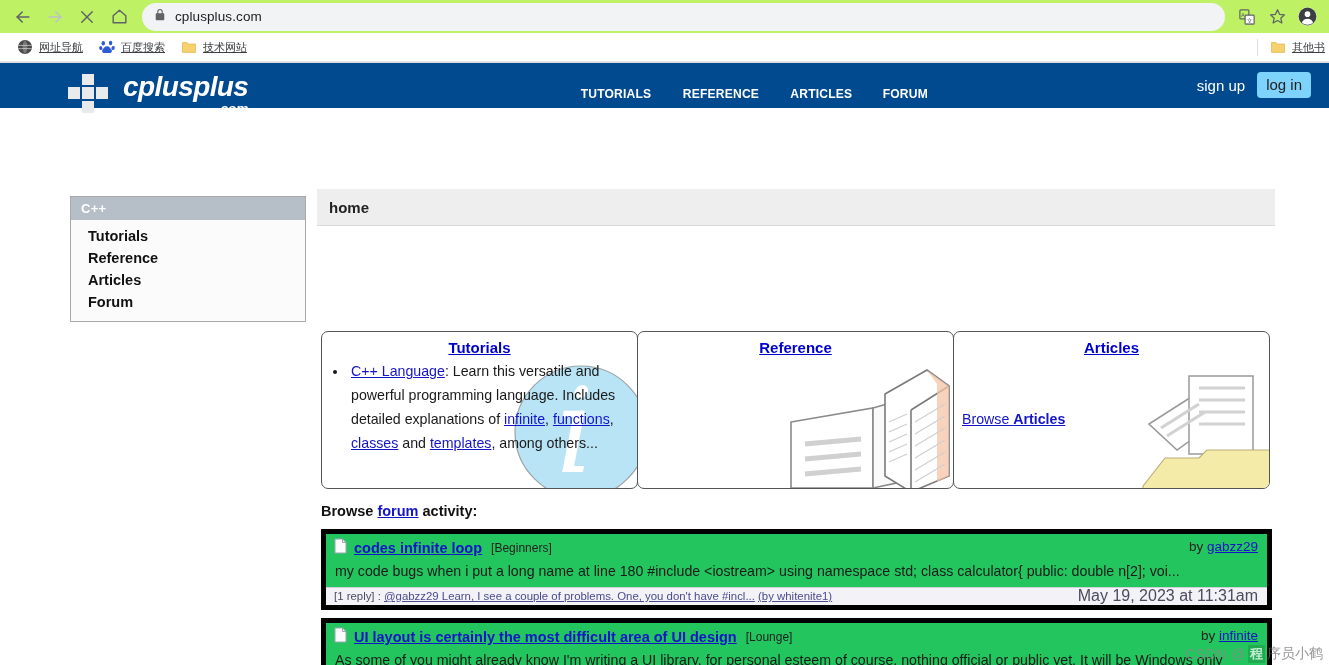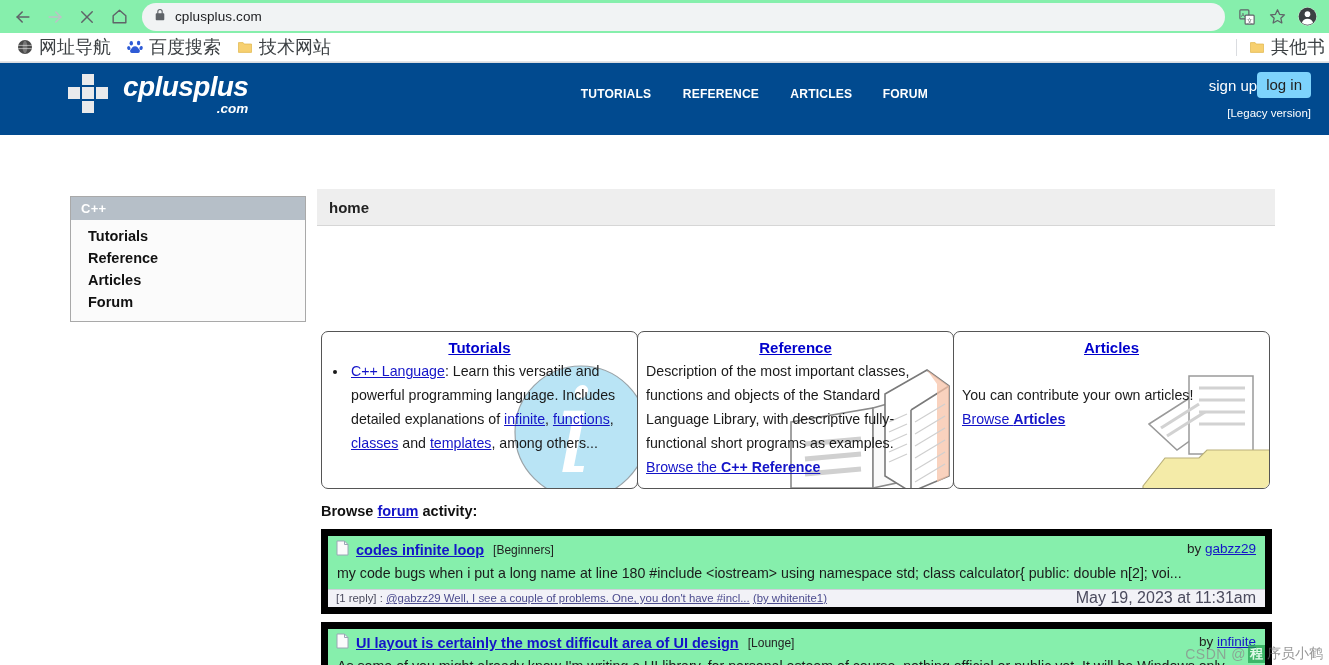--- a/index.html
+++ b/index.html
@@ -7,21 +7,21 @@
     margin: 0; padding: 0;
     width: 1329px; height: 665px;
     overflow: hidden;
     background: #fff;
     font-family: "Liberation Sans", sans-serif;
   }
 
   
   .browser-chrome {
     width: 1329px;
-    background: #86efac;
+    background: #bef264;
     border-bottom: 1px solid #dadce0;
   }
   .toolbar {
     height: 33px;
     display: flex;
     align-items: center;
     padding: 0 8px;
     gap: 2px;
   }
   .nav-btn {
@@ -68,22 +68,23 @@
     border-bottom: 1px solid #e4e6e8;
     position: relative;
   }
   .bk-item {
     display: flex; align-items: center; gap: 6px;
     padding: 3px 7px;
     border-radius: 4px;
     cursor: pointer;
   }
   .bk-label {
-    font-size: 18px;
+    font-size: 11px;
     color: #3c4043;
+    text-decoration: underline;
   }
   .bk-ico { width: 16px; height: 16px; display: block; flex: 0 0 auto; }
   .bk-right {
     position: absolute;
     right: 0px; top: 0; bottom: 0;
     display: flex; align-items: center; gap: 6px;
     padding-right: 4px;
   }
   .bk-sep {
     width: 1px; height: 17px; background: #dadce0; margin-right: 6px;
@@ -92,21 +93,21 @@
   
   .page {
     width: 1329px;
     height: 604px;
     background: #fff;
     position: relative;
     overflow: hidden;
   }
 
   .site-header {
-    height: 72px;
+    height: 45px;
     background: #00468c;
     background: #014a8f;
     position: relative;
   }
   .logo {
     position: absolute;
     left: 68px; top: 10px;
     display: flex; align-items: flex-end; gap: 9px;
   }
   .logo-mark { width: 46px; height: 44px; position: relative; }
@@ -151,21 +152,21 @@
     transform: scaleX(0.93);
     display: inline-block;
     cursor: pointer;
   }
 
   .account-area {
     position: absolute;
     right: 18px; top: 9px;
     text-align: right;
   }
-  .acct-row { display: flex; align-items: center; justify-content: flex-end; gap: 0; }
+  .acct-row { display: flex; align-items: center; justify-content: flex-end; gap: 12px; }
   .signup {
     color: #ffffff; font-size: 15px; text-decoration: none; cursor: pointer;
   }
   .login-btn {
     background: #7dd3fc;
     color: #222;
     font-size: 15px;
     border: none;
     border-radius: 4px;
     padding: 4px 9px 5px 9px;
@@ -278,22 +279,22 @@
     color: #111;
   }
   .activity-title a { color: #1414c8; text-decoration: underline; cursor: pointer; }
 
   .posts {
     position: absolute;
     left: 321px; top: 466px;
     width: 951px;
   }
   .post {
-    border: 7px solid #000000;
-    background: #86efac;
+    border: 5px solid #000000;
+    background: #22c55e;
     margin-bottom: 8px;
   }
   .post-head {
     display: flex; align-items: center;
     padding: 4px 8px 2px 8px;
     position: relative;
   }
   .doc-icon { flex: 0 0 auto; margin-right: 7px; }
   .post-title {
     font-size: 14.5px;
@@ -547,24 +548,20 @@
           <line x1="108" y1="98" x2="126" y2="90"></line>
           <line x1="134" y1="58" x2="164" y2="40"></line>
             <line x1="134" y1="70" x2="164" y2="52"></line>
           <line x1="134" y1="82" x2="164" y2="64"></line>
             <line x1="134" y1="94" x2="164" y2="76"></line>
           <line x1="134" y1="106" x2="164" y2="88"></line>
             <line x1="134" y1="118" x2="164" y2="100"></line>
         </g>
       </svg>
       <div class="panel-title">Reference</div>
-      <div class="panel-body">
-        <span>Description of the most important classes, functions and objects of the Standard Language Library, with descriptive fully-functional short programs as examples.</span><br>
-        <a><span>Browse the </span><span class="b">C++ Reference</span></a>
-      </div>
     </div>
 
     <div class="panel">
       <svg class="wm" style="right:-4px; top:26px;" width="170" height="135" viewBox="0 0 170 135">
         <g stroke="#9a9a9a" stroke-width="1.5" fill="#ffffff">
           <path d="M46 66 L96 34 L124 56 L74 92 Z"></path>
           <path d="M86 18 L150 18 L150 96 L86 96 Z"></path>
         </g>
         <g stroke="#d2d2d2" stroke-width="3.2">
           <line x1="96" y1="30" x2="142" y2="30"></line>
@@ -572,21 +569,21 @@
           <line x1="96" y1="54" x2="142" y2="54"></line>
           <line x1="96" y1="66" x2="142" y2="66"></line>
           <line x1="58" y1="70" x2="96" y2="46"></line>
           <line x1="64" y1="78" x2="102" y2="54"></line>
         </g>
         <path d="M40 128 L62 100 L96 100 L104 92 L170 92 L170 135 L40 135 Z" fill="#f4eba8" stroke="#b9b07a" stroke-width="1.2"></path>
       </svg>
       <div class="panel-title">Articles</div>
       <div class="panel-body">
         <br>
-        <span>You can contribute your own articles!</span><br>
+        <br>
         <a><span>Browse </span><span class="b">Articles</span></a>
       </div>
     </div>
   </div>
 
   <div class="activity-title">
     <span>Browse </span><a>forum</a><span> activity:</span>
   </div>
 
   <div class="posts">
@@ -598,21 +595,21 @@
               <path d="M1 1h7.5L12 4.5V15H1z" fill="#fbfbfb" stroke="#9aa6b5" stroke-width="1"></path>
               <path d="M8.5 1v3.5H12" fill="none" stroke="#9aa6b5" stroke-width="1"></path>
             </svg>
         </span>
         <a class="post-title">codes infinite loop</a>
         <span class="post-cat">[Beginners]</span>
         <span class="post-by"><span>by </span><a>gabzz29</a></span>
       </div>
       <div class="post-excerpt">my code bugs when i put a long name at line 180 #include &lt;iostream&gt; using namespace std; class calculator{ public: double n[2]; voi...</div>
       <div class="post-foot">
-        <span class="post-foot-left"><span>[1 reply] : </span><a>@gabzz29 Well, I see a couple of problems. One, you don't have #incl...</a> <a>(by whitenite1)</a></span>
+        <span class="post-foot-left"><span>[1 reply] : </span><a>@gabzz29 Learn, I see a couple of problems. One, you don't have #incl...</a> <a>(by whitenite1)</a></span>
         <span class="post-foot-right">May 19, 2023 at 11:31am</span>
       </div>
     </div>
 
     <div class="post">
       <div class="post-head">
         <span class="doc-icon">
           <svg width="13" height="16" viewBox="0 0 13 16">
               <path d="M1 1h7.5L12 4.5V15H1z" fill="#fbfbfb" stroke="#9aa6b5" stroke-width="1"></path>
               <path d="M8.5 1v3.5H12" fill="none" stroke="#9aa6b5" stroke-width="1"></path>

